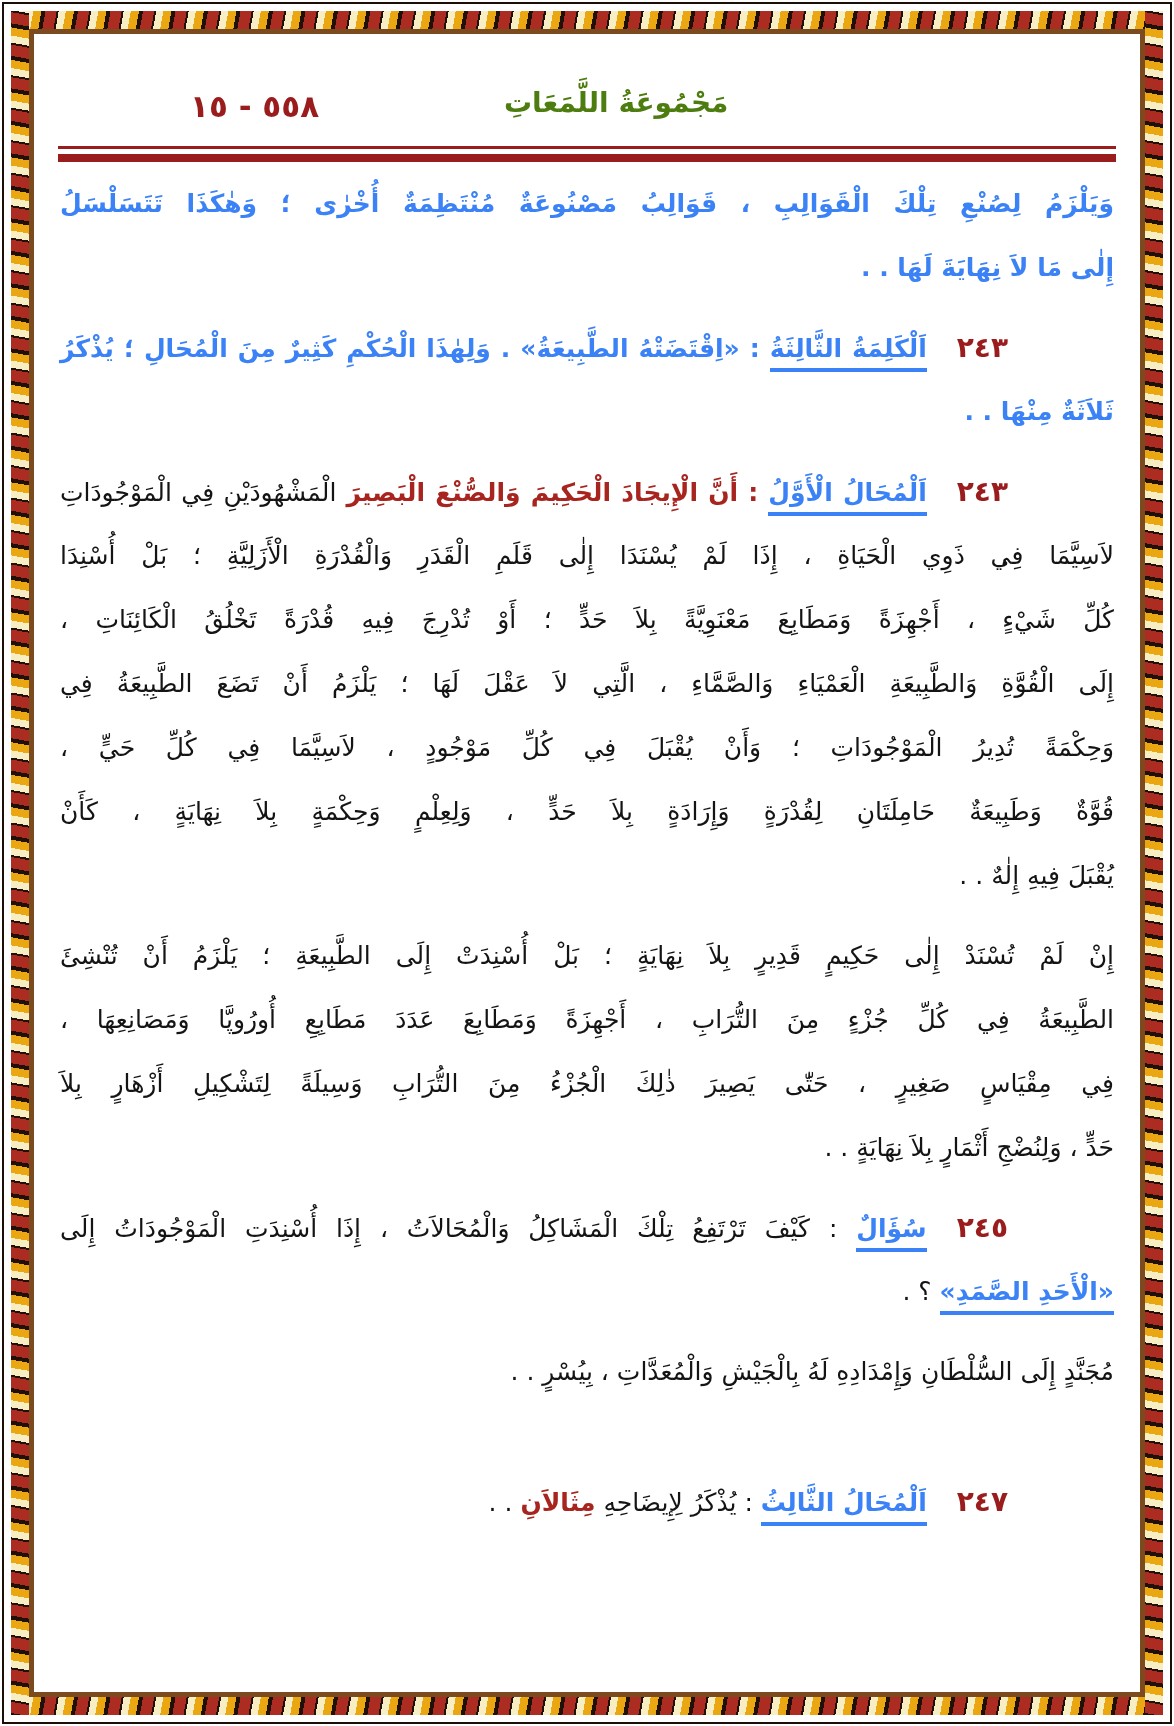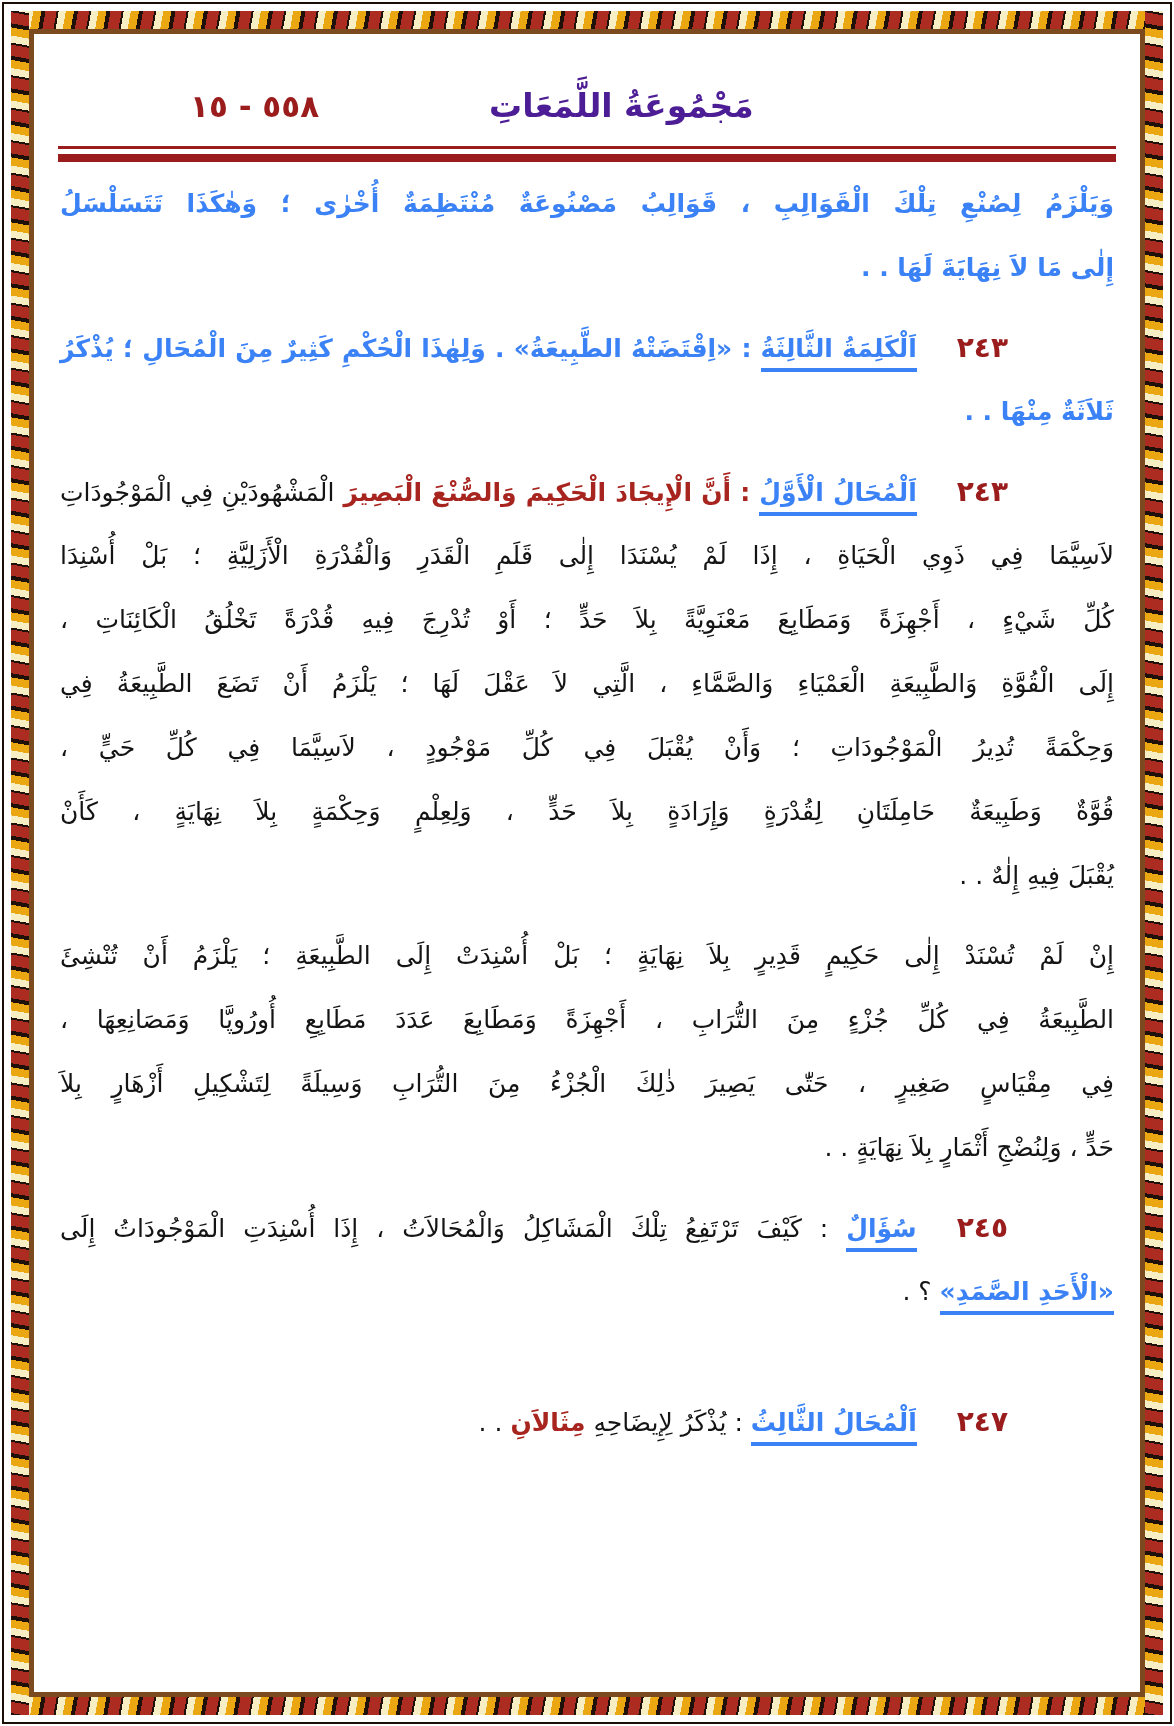--- a/index.html
+++ b/index.html
@@ -19,21 +19,21 @@
       #20100a 0 2px,#ad2c22 2px 13px,#20100a 13px 15px,
       #f7efc3 15px 22px,#eaa712 22px 30px,#20100a 30px 32px);}
   .chain.t{top:11px;} .chain.b{bottom:11px;}
   .chain.l{left:11px;} .chain.r{right:11px;}
   .brown-frame{position:absolute;inset:29px;border:5px solid #7c4a1f;pointer-events:none;}
 
   
   .header{position:absolute;top:86px;left:60px;right:60px;height:58px;direction:rtl;}
   .title{
     position:absolute;right:50%;transform:translateX(63%);top:0;
-    color:#4c1d95;font-weight:bold;font-size:33px;white-space:nowrap;
+    color:#4d7c0f;font-weight:bold;font-size:28px;white-space:nowrap;
   }
   .page-number{
     position:absolute;left:130px;top:2px;color:#9a1c1c;font-weight:bold;font-size:31px;
     direction:rtl;white-space:nowrap;
   }
   .double-rule{position:absolute;top:146px;left:58px;right:58px;}
   .double-rule .thin{height:3px;background:#9a1c1c;}
   .double-rule .thick{height:8px;background:#9a1c1c;margin-top:5px;}
 
   
@@ -43,21 +43,21 @@
   }
   .para{margin:0 0 16px 0;}
   .para.gap-before{margin-top:66px;}
   .line{
     display:block;line-height:64px;height:64px;overflow:visible;
     text-align:justify;text-align-last:justify;-moz-text-align-last:justify;
     white-space:normal;
   }
   .line.last{text-align-last:right;-moz-text-align-last:right;}
   .line.first-indent{padding-right:106px;}
-  .secnum{color:#9a1c1c;font-weight:bold;font-size:28px;margin-left:40px;}
+  .secnum{color:#9a1c1c;font-weight:bold;font-size:28px;margin-left:30px;}
   .seg-text{color:#141414;}
   .seg-red{color:#3b82f6;font-weight:bold;}
   .seg-red2{color:#a8251f;font-weight:bold;}
   .u{border-bottom:4px solid currentColor;padding-bottom:5px;}
 </style>
 </head>
 <body>
 
 <div class="page">
   <div class="outer-line"></div>
@@ -98,18 +98,19 @@
         <div class="line"><span class="seg-text">إِنْ لَمْ تُسْنَدْ إِلٰى حَكِيمٍ قَدِيرٍ بِلاَ نِهَايَةٍ ؛ بَلْ أُسْنِدَتْ إِلَى الطَّبِيعَةِ ؛ يَلْزَمُ أَنْ تُنْشِئَ</span></div>
         <div class="line"><span class="seg-text">الطَّبِيعَةُ فِي كُلِّ جُزْءٍ مِنَ التُّرَابِ ، أَجْهِزَةً وَمَطَابِعَ عَدَدَ مَطَابِعِ أُورُوپَّا وَمَصَانِعِهَا ،</span></div>
         <div class="line"><span class="seg-text">فِي مِقْيَاسٍ صَغِيرٍ ، حَتّٰى يَصِيرَ ذٰلِكَ الْجُزْءُ مِنَ التُّرَابِ وَسِيلَةً لِتَشْكِيلِ أَزْهَارٍ بِلاَ</span></div>
         <div class="line last"><span class="seg-text">حَدٍّ ، وَلِنُضْجِ أَثْمَارٍ بِلاَ نِهَايَةٍ . .</span></div>
       </div>
       <div class="para">
         <div class="line first-indent"><span class="secnum">٢٤٥</span><span class="seg-red u">سُؤَالٌ</span><span class="seg-text"> : كَيْفَ تَرْتَفِعُ تِلْكَ الْمَشَاكِلُ وَالْمُحَالاَتُ ، إِذَا أُسْنِدَتِ الْمَوْجُودَاتُ إِلَى</span></div>
         <div class="line last"><span class="seg-red u">«الْأَحَدِ الصَّمَدِ»</span><span class="seg-text"> ؟ .</span></div>
       </div>
       <div class="para">
+        <div class="line last"><span class="seg-text">مُجَنَّدٍ إِلَى السُّلْطَانِ وَإِمْدَادِهِ لَهُ بِالْجَيْشِ وَالْمُعَدَّاتِ ، بِيُسْرٍ . .</span></div>
       </div>
       <div class="para gap-before">
         <div class="line last first-indent"><span class="secnum">٢٤٧</span><span class="seg-red u">اَلْمُحَالُ الثَّالِثُ</span><span class="seg-text"> : يُذْكَرُ لِإِيضَاحِهِ </span><span class="seg-red2">مِثَالاَنِ</span><span class="seg-text"> . .</span></div>
       </div>
     </div>
 </div>
 
 </body></html>

